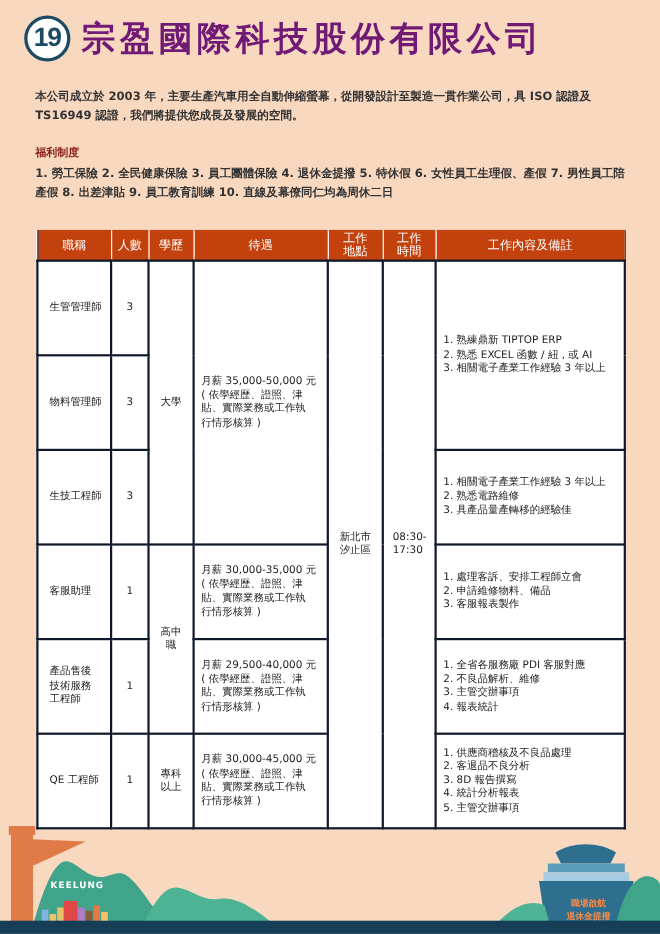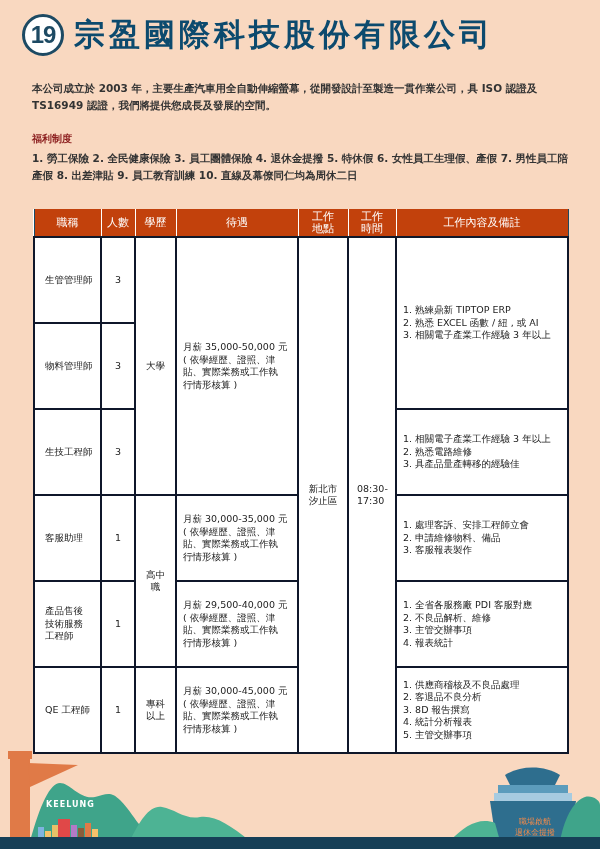--- a/index.html
+++ b/index.html
@@ -10,21 +10,21 @@
     color:#222;
   }
   .header { position:absolute; left:22px; top:14px; display:flex; align-items:flex-end; }
   .badge {
     width:42px; height:42px; border-radius:50%; border:3px solid #1d4a63; background:#fff;
     box-sizing:border-box; display:flex; align-items:center; justify-content:center;
     font-family:"Liberation Sans",sans-serif; font-weight:bold; font-size:24px; color:#1d4a63;
     letter-spacing:-1px;
   }
   .company {
-    margin-left:10px; font-size:31px; font-weight:bold; color:#0c4a6e; letter-spacing:4px;
+    margin-left:10px; font-size:31px; font-weight:bold; color:#701a75; letter-spacing:4px;
   }
   .intro {
     position:absolute; left:32px; top:80px; width:540px;
     font-size:10.5px; line-height:17px; font-weight:bold; color:#333;
   }
   .welfare-title {
     position:absolute; left:32px; top:132px; font-size:10px; font-weight:bold; color:#8b1d1d;
   }
   .welfare {
     position:absolute; left:32px; top:150px; width:540px;
@@ -48,21 +48,21 @@
   .title-cell { padding-left:10px !important; }
   .desc div { white-space:nowrap; }
   tr.r { height:86px; }
   .footer-bar { position:absolute; left:0; bottom:0; width:600px; height:12px; background:#163f57; }
   .deco { position:absolute; left:0; top:745px; }
   .keelung {
     position:absolute; left:46px; top:800px; font-size:8px; font-weight:bold; color:#fff; letter-spacing:1px;
   }
   .ship-text {
     position:absolute; left:505px; top:816px; width:60px; font-size:8px; line-height:11px;
-    font-weight:normal; color:#f08a4b; text-align:center;
+    font-weight:bold; color:#f08a4b; text-align:center;
   }
 </style>
 </head>
 <body>
 
 <div class="header">
   <div class="badge">19</div>
   <div class="company">宗盈國際科技股份有限公司</div>
 </div>
 

